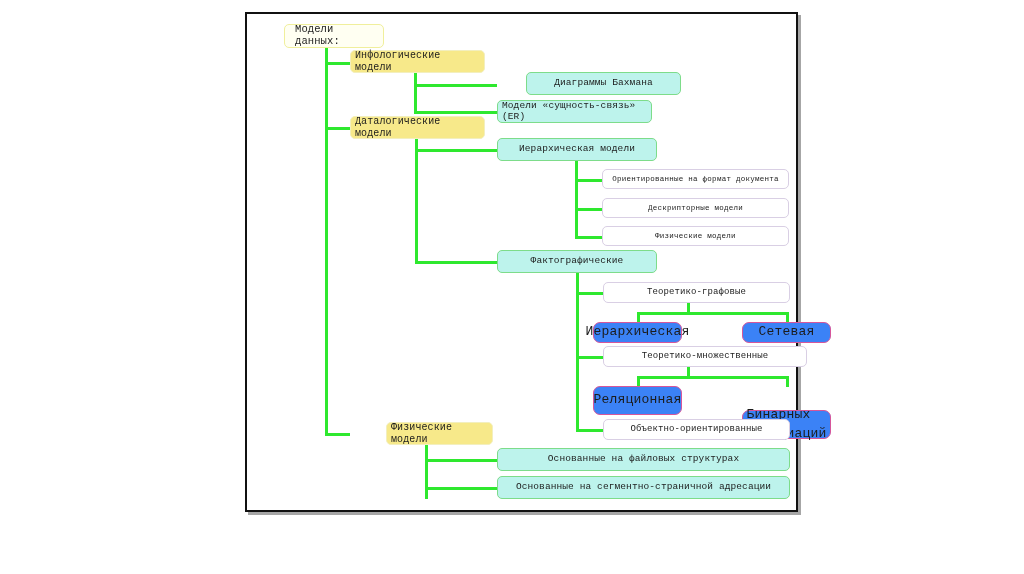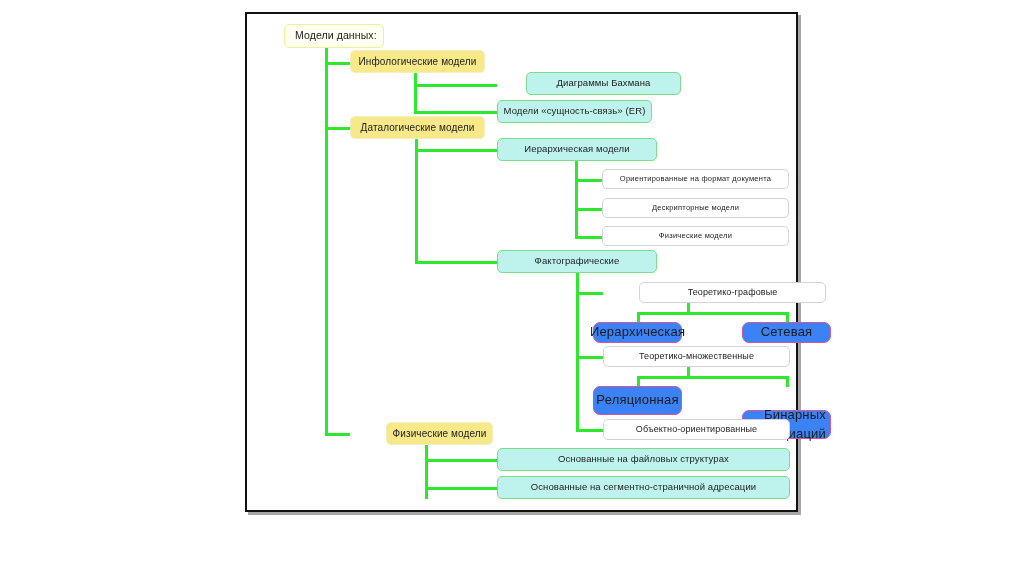--- a/index.html
+++ b/index.html
@@ -37,25 +37,26 @@
   .lnh{height:3px;}
 
   
   .node{
     position:absolute;
     box-sizing:border-box;
     border-radius:5px;
     display:flex;
     align-items:center;
     justify-content:center;
-    text-align:right;
+    text-align:left;
     color:#1c1c1c;
     line-height:1.12;
     padding:0 4px;
     letter-spacing:.1px;
+    font-family:Liberation Mono, monospace;
   }
   
   .n-root{
     background:#fffff2;
     border:1px solid #f0ef9c;
     font-size:10.5px;
     justify-content:flex-start;
     padding-left:10px;
   }
   
@@ -171,33 +172,33 @@
       </div>
 
       <div class="node n-white" style="left:355px;top:212px;width:187px;height:20px;">
         <span>Физические модели</span>
       </div>
 
       <div class="node n-cyan" style="left:250px;top:236px;width:160px;height:23px;">
         <span>Фактографические</span>
       </div>
 
-      <div class="node n-white big" style="left:356px;top:268px;width:187px;height:21px;margin-left:36px;">
+      <div class="node n-white big" style="left:356px;top:268px;width:187px;height:21px;">
         <span>Теоретико-графовые</span>
       </div>
 
       <div class="node n-pink" style="left:346px;top:308px;width:89px;height:21px;">
         <span>Иерархическая</span>
       </div>
 
       <div class="node n-pink" style="left:495px;top:308px;width:89px;height:21px;">
         <span>Сетевая</span>
       </div>
 
-      <div class="node n-white big" style="left:356px;top:332px;width:187px;height:21px;">
+      <div class="node n-white big" style="left:356px;top:332px;width:204px;height:21px;">
         <span>Теоретико-множественные</span>
       </div>
 
       <div class="node n-pink" style="left:346px;top:372px;width:89px;height:29px;">
         <span>Реляционная</span>
       </div>
 
       <div class="node n-pink two" style="left:495px;top:372px;width:89px;height:29px;margin-top:24px;">
         <span>Бинарных ассоциаций</span>
       </div>

